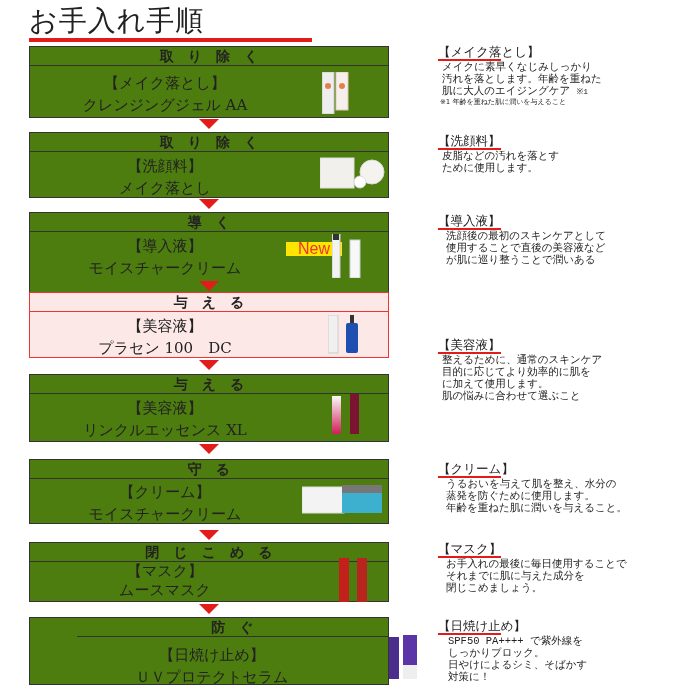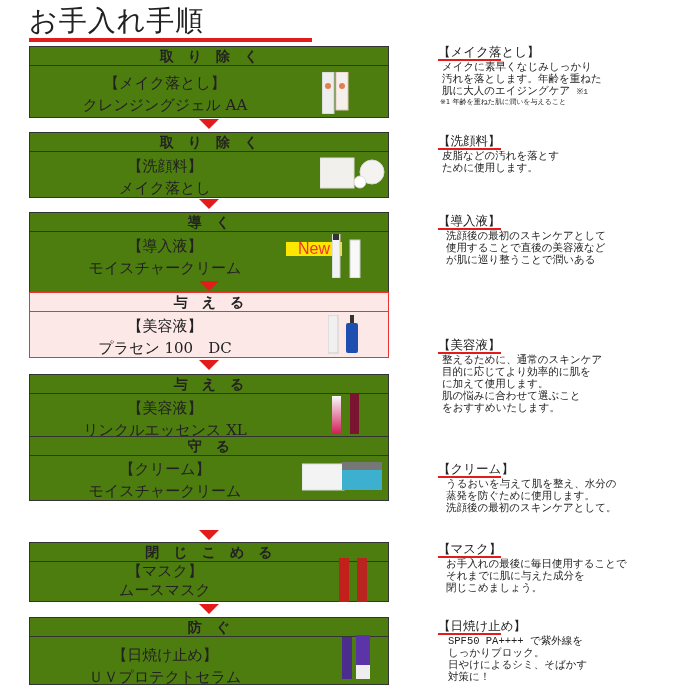--- a/index.html
+++ b/index.html
@@ -122,21 +122,21 @@
             </linearGradient>
           </defs>
           <rect x="0" y="2" width="9" height="38" fill="url(#pk)"></rect>
           <rect x="18" y="0" width="9" height="40" fill="#7a1430"></rect>
         </svg>
     </div>
   </div>
 </div>
 <div class="arrow" style="top:444px;"></div>
 
-<div class="step" style="top:436px;height:65px;">
+<div class="step" style="top:459px;height:65px;">
   <div class="hdr">守る</div>
   <div class="body">
     <div class="text" style="top:2px;">
       <div>【クリーム】</div>
       <div>モイスチャークリーム</div>
     </div>
     <div class="prod" style="left:272px;top:6px;width:82px;height:30px;">
       <svg width="82" height="30">
           <rect x="0" y="2" width="42" height="26" fill="#f3f3f3" stroke="#ddd"></rect>
           <rect x="40" y="0" width="40" height="8" fill="#777"></rect>
@@ -157,21 +157,21 @@
     <div class="prod" style="left:309px;top:-4px;width:30px;height:44px;">
       <svg width="30" height="44">
           <rect x="0" y="0" width="10" height="44" fill="#c4201b"></rect>
           <rect x="18" y="0" width="10" height="44" fill="#b8241e"></rect>
         </svg>
     </div>
   </div>
 </div>
 <div class="arrow" style="top:604px;"></div>
 
-<div class="step" style="top:617px;height:68px;">
+<div class="step" style="top:617px;height:68px;padding-left:47px;">
   <div class="hdr">防ぐ</div>
   <div class="body">
     <div class="text" style="top:7px;">
       <div>【日焼け止め】</div>
       <div>ＵＶプロテクトセラム</div>
     </div>
     <div class="prod" style="left:312px;top:-2px;width:34px;height:46px;">
       <svg width="34" height="46">
           <rect x="0" y="2" width="10" height="42" fill="#4a2d8c"></rect>
           <rect x="14" y="0" width="14" height="30" fill="#5b35a8"></rect>
@@ -201,28 +201,27 @@
   <span class="dl" style="padding-left:8px">使用することで直後の美容液など</span>
   <span class="dl" style="padding-left:8px">が肌に巡り整うことで潤いある</span>
 </div>
 
 <div class="desc" style="top:337px;">
   <span class="dh">【美容液】</span>
   <span class="dl">整えるために、通常のスキンケア</span>
   <span class="dl">目的に応じてより効率的に肌を</span>
   <span class="dl">に加えて使用します。</span>
   <span class="dl">肌の悩みに合わせて選ぶこと</span>
-  <span class="dl">をおすすめいたします。</span>
 </div>
 
 <div class="desc" style="top:461px;">
   <span class="dh">【クリーム】</span>
   <span class="dl" style="padding-left:8px">うるおいを与えて肌を整え、水分の</span>
   <span class="dl" style="padding-left:8px">蒸発を防ぐために使用します。</span>
-  <span class="dl" style="padding-left:8px">洗顔後の最初のスキンケアとして。</span>
+  <span class="dl" style="padding-left:8px">年齢を重ねた肌に潤いを与えること。</span>
 </div>
 
 <div class="desc" style="top:541px;">
   <span class="dh">【マスク】</span>
   <span class="dl" style="padding-left:8px">お手入れの最後に毎日使用することで</span>
   <span class="dl" style="padding-left:8px">それまでに肌に与えた成分を</span>
   <span class="dl" style="padding-left:8px">閉じこめましょう。</span>
 </div>
 
 <div class="desc" style="top:618px;">

